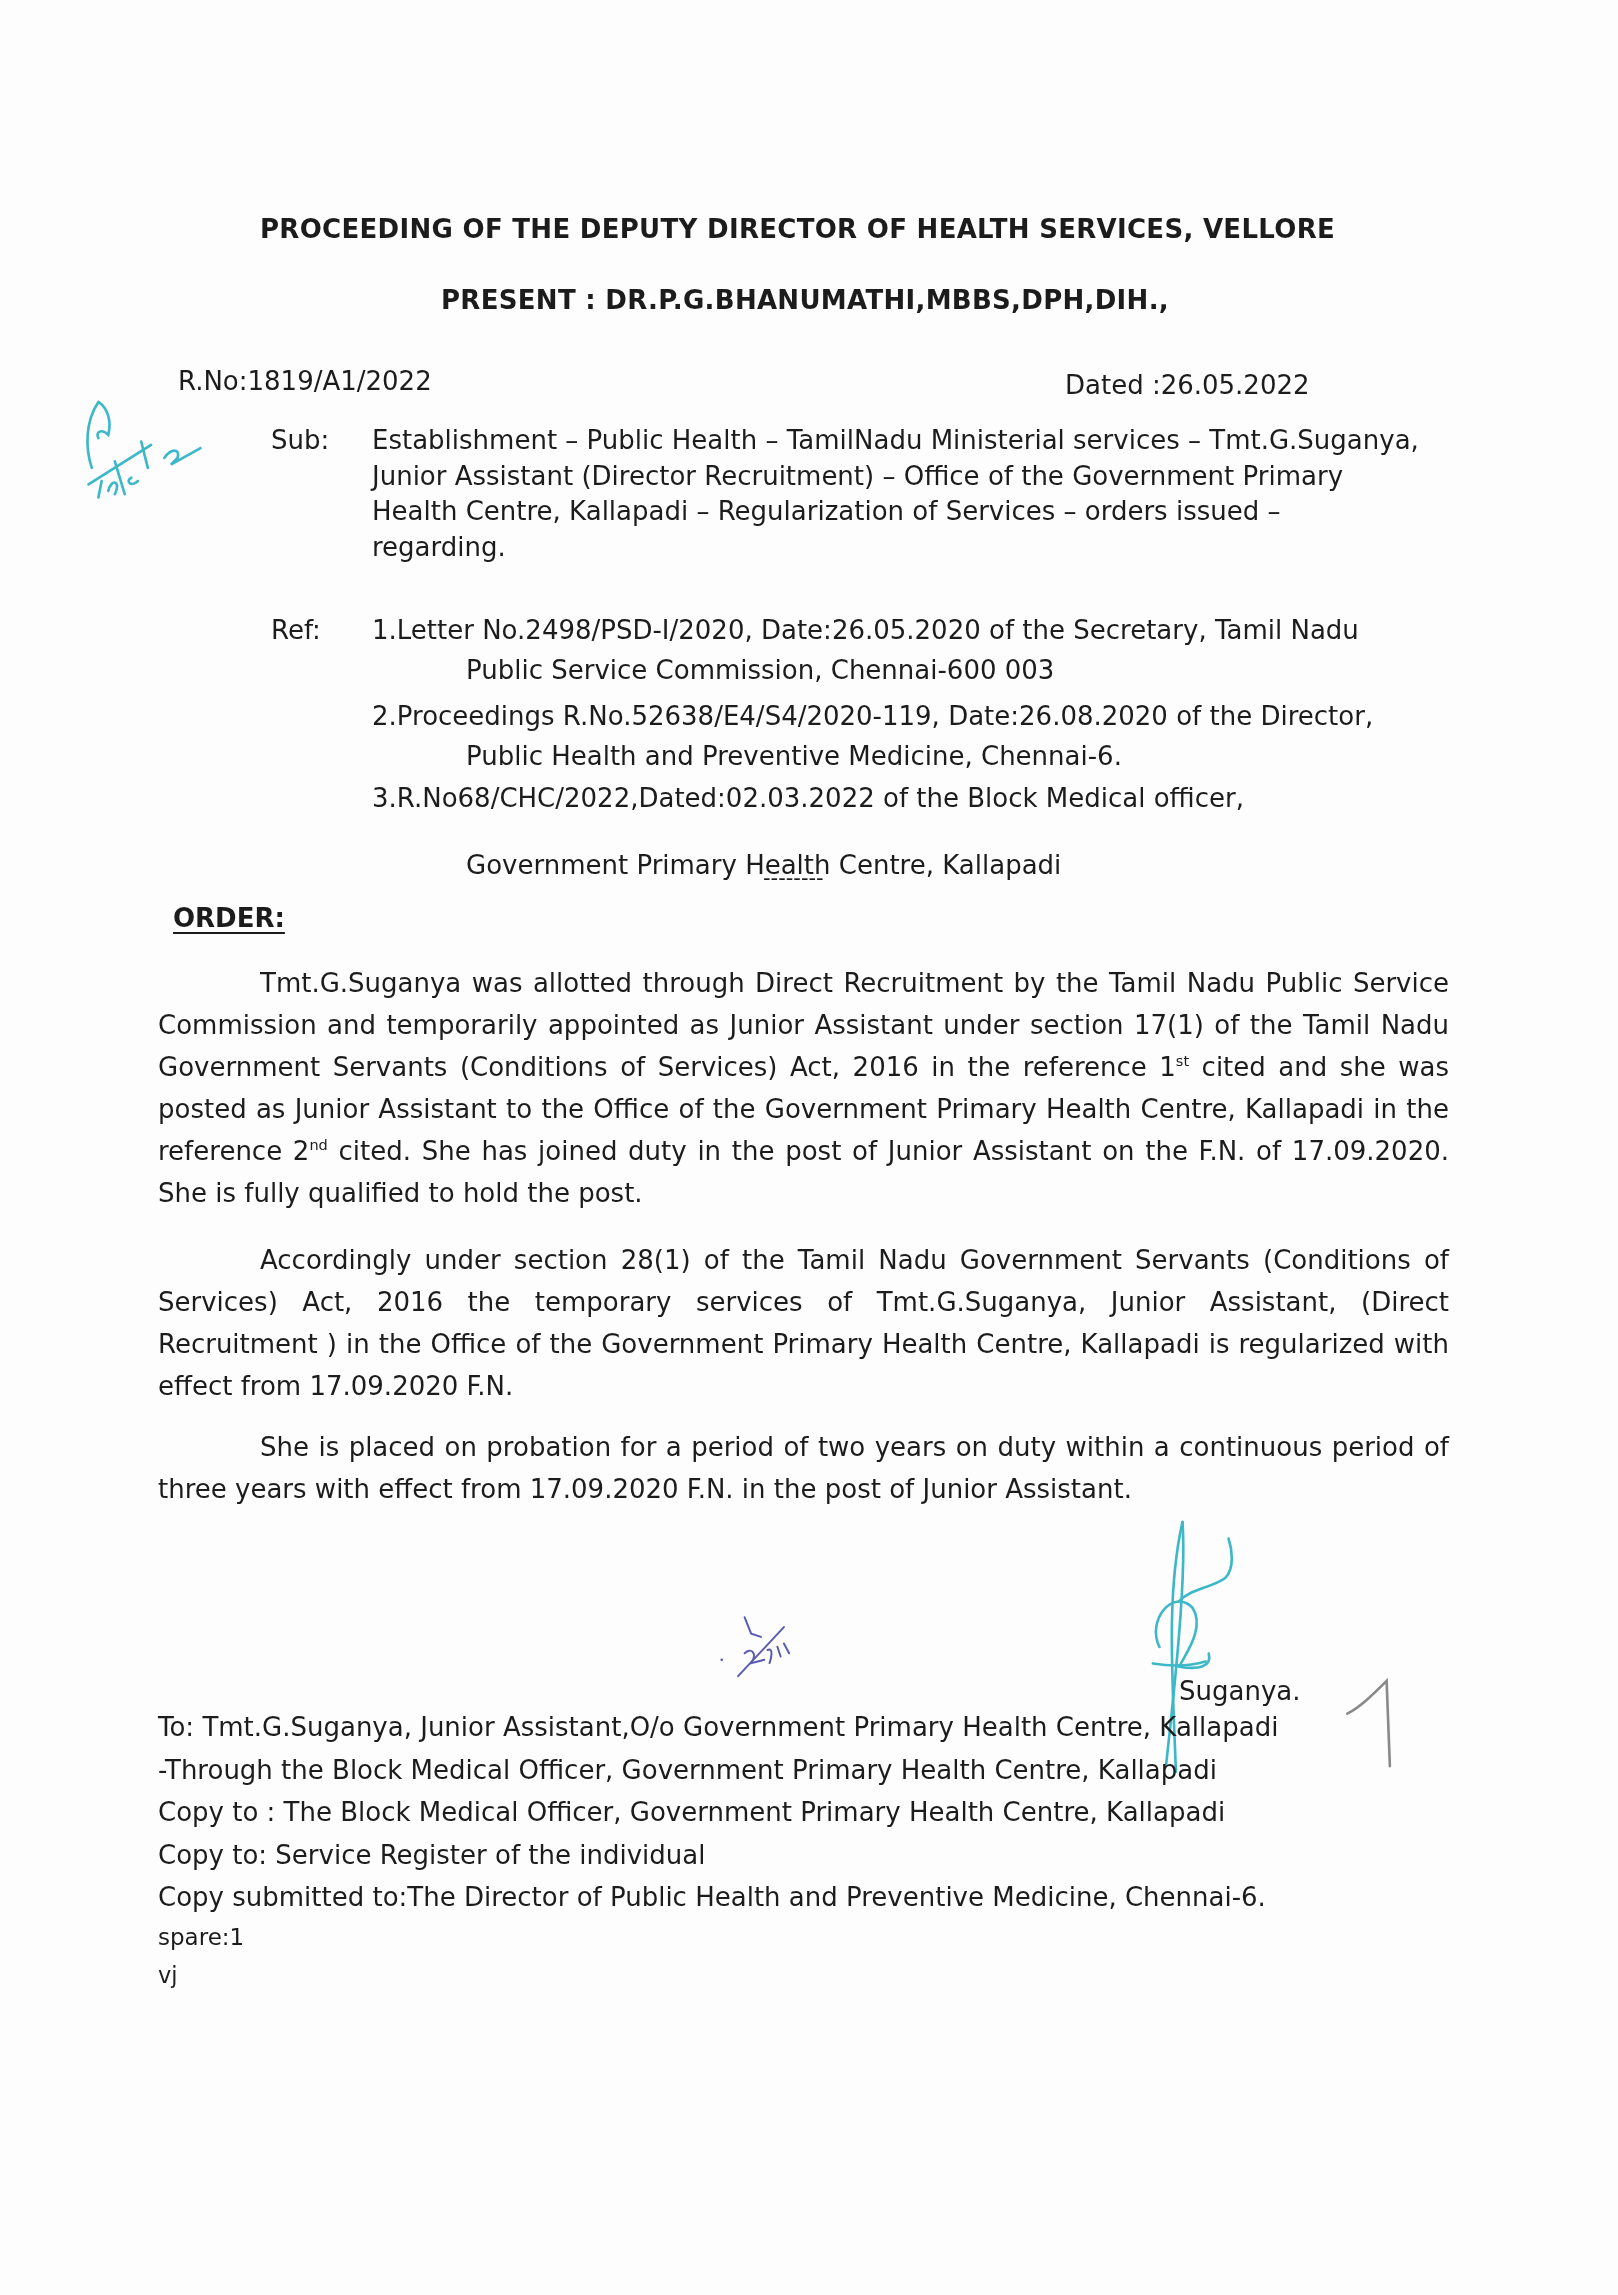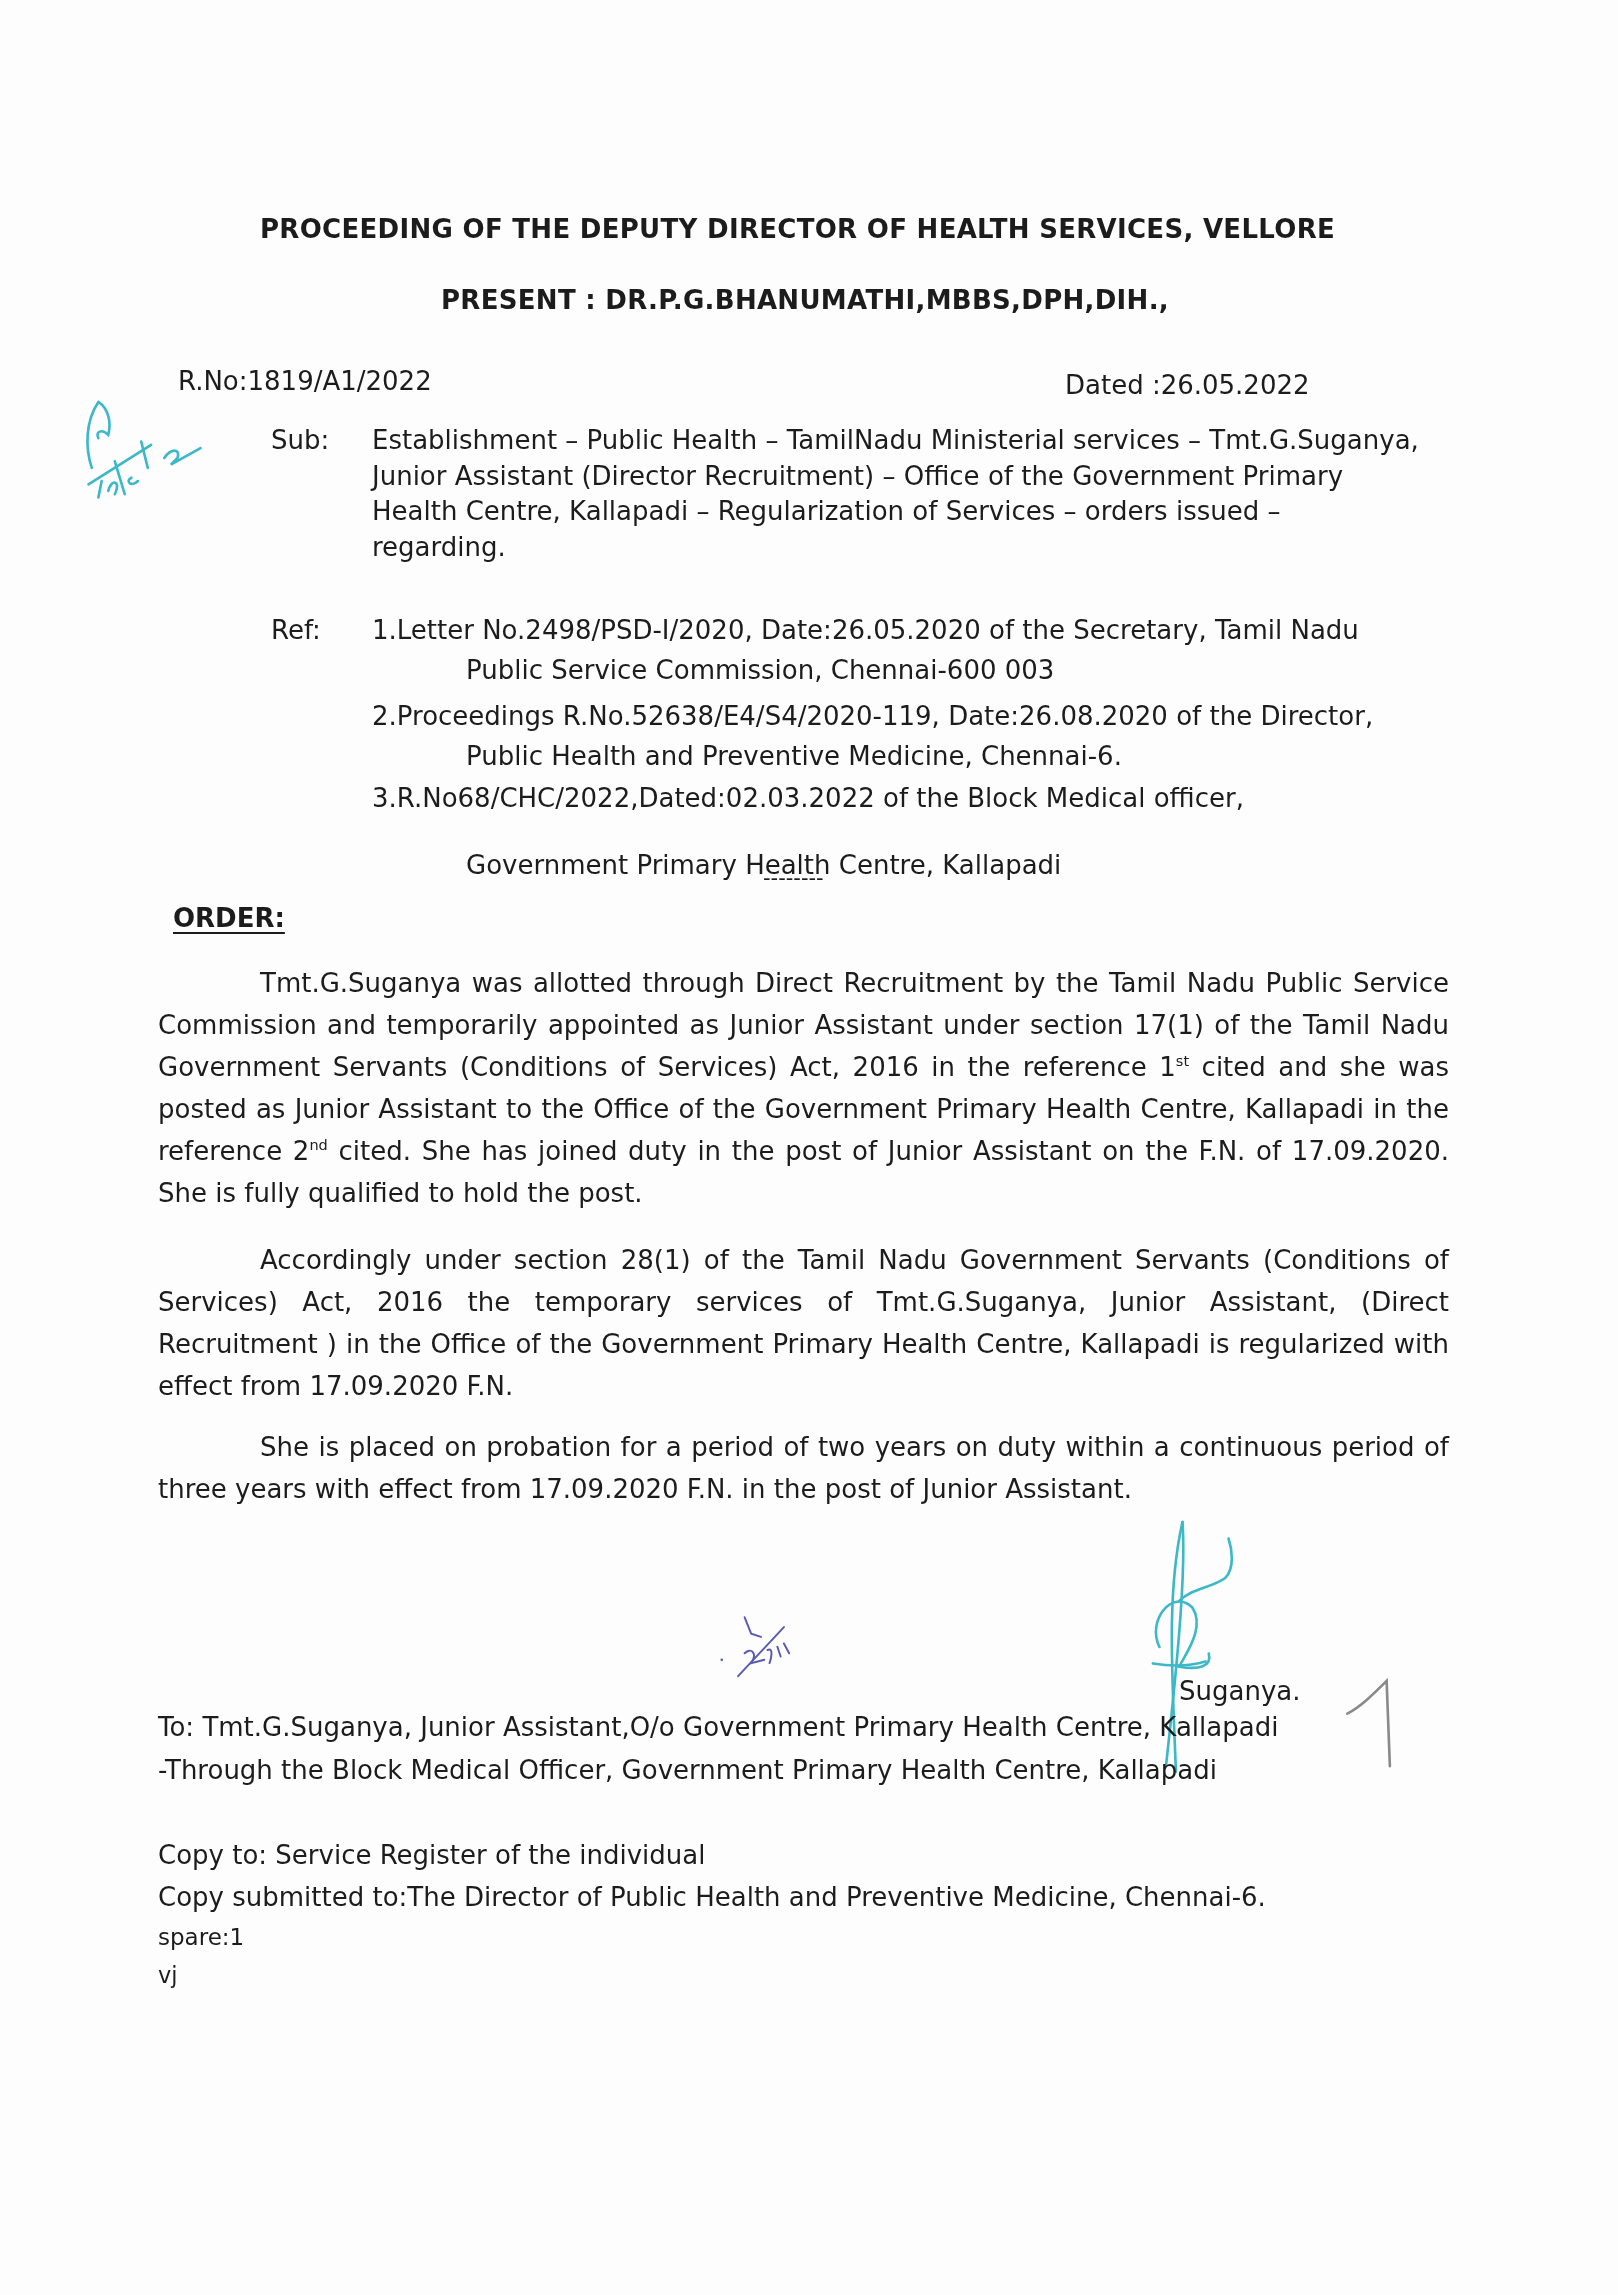--- a/index.html
+++ b/index.html
@@ -85,19 +85,20 @@
   </svg>
 
   <div class="abs txt" style="left:1179px; top:1670px;">Suganya.</div>
 
   <svg class="ink" style="left:1344px; top:1674px;" width="59" height="99" viewBox="0 0 90 150">
     <path d="M5 60 C25 50, 45 30, 65 10 L70 140" fill="none" stroke="#8a8a8a" stroke-width="4" stroke-linecap="round"></path>
   </svg>
 
   <div class="abs txt" style="left:158px; top:1749px;">-Through the Block Medical Officer, Government Primary Health Centre, Kallapadi</div>
   <div class="abs txt" style="left:158px; top:1706px;">To: Tmt.G.Suganya, Junior Assistant,O/o Government Primary Health Centre, Kallapadi</div>
+  <div class="abs txt" style="left:158px; top:1791px;">Copy to : The Block Medical Officer, Government Primary Health Centre, Kallapadi</div>
   <div class="abs txt" style="left:158px; top:1834px;">Copy to: Service Register of the individual</div>
   <div class="abs txt" style="left:158px; top:1876px;">Copy submitted to:The Director of Public Health and Preventive Medicine, Chennai-6.</div>
   <div class="abs txt" style="left:158px; top:1916px; font-size:23px;">spare:1</div>
   <div class="abs txt" style="left:158px; top:1954px; font-size:22.4px;">vj</div>
 
 </div>
 
 
 </body></html>

